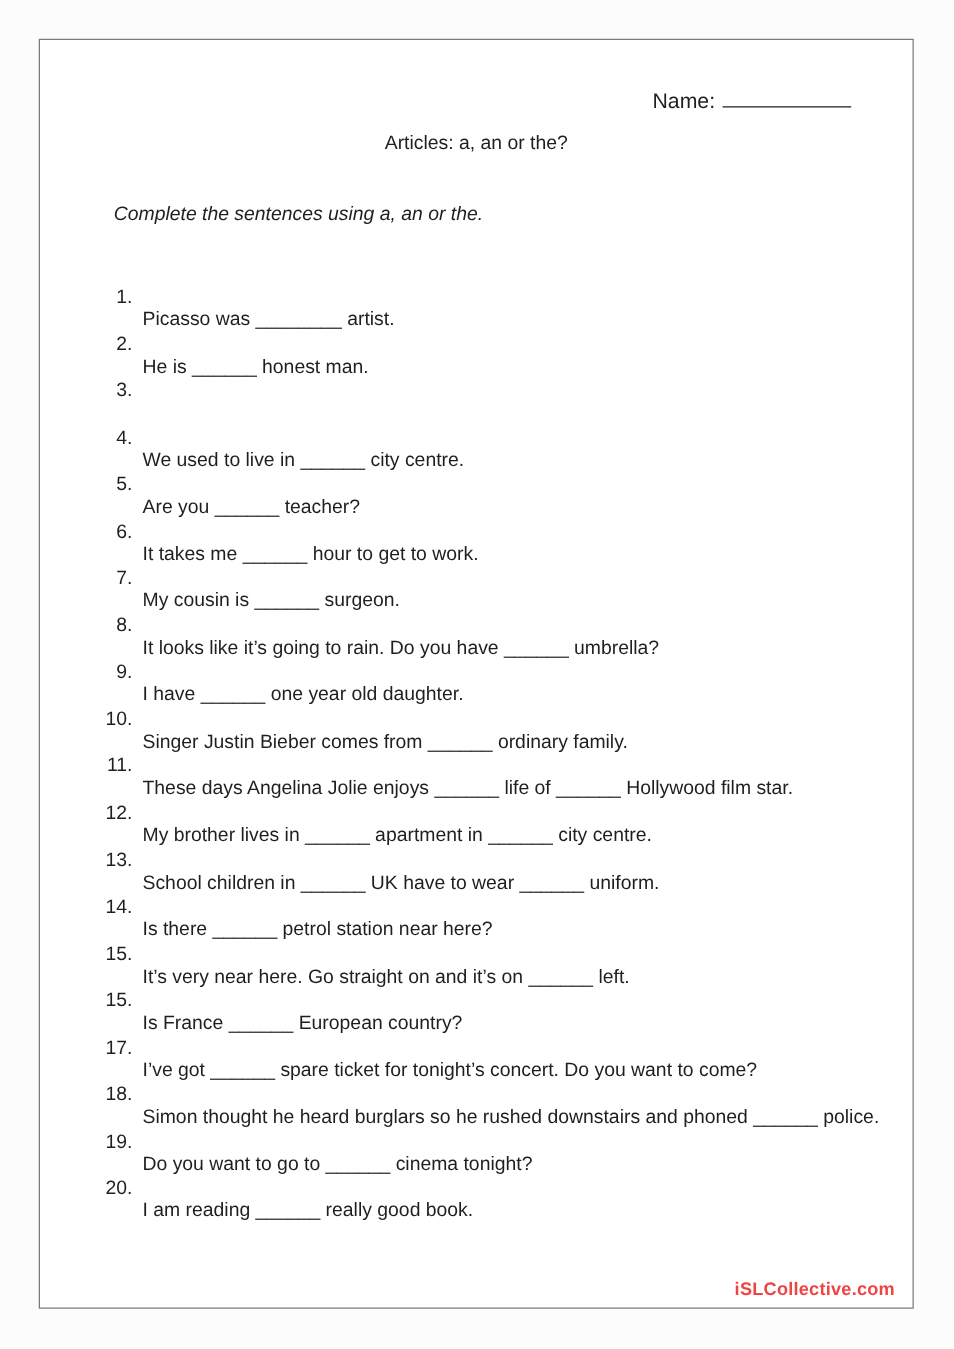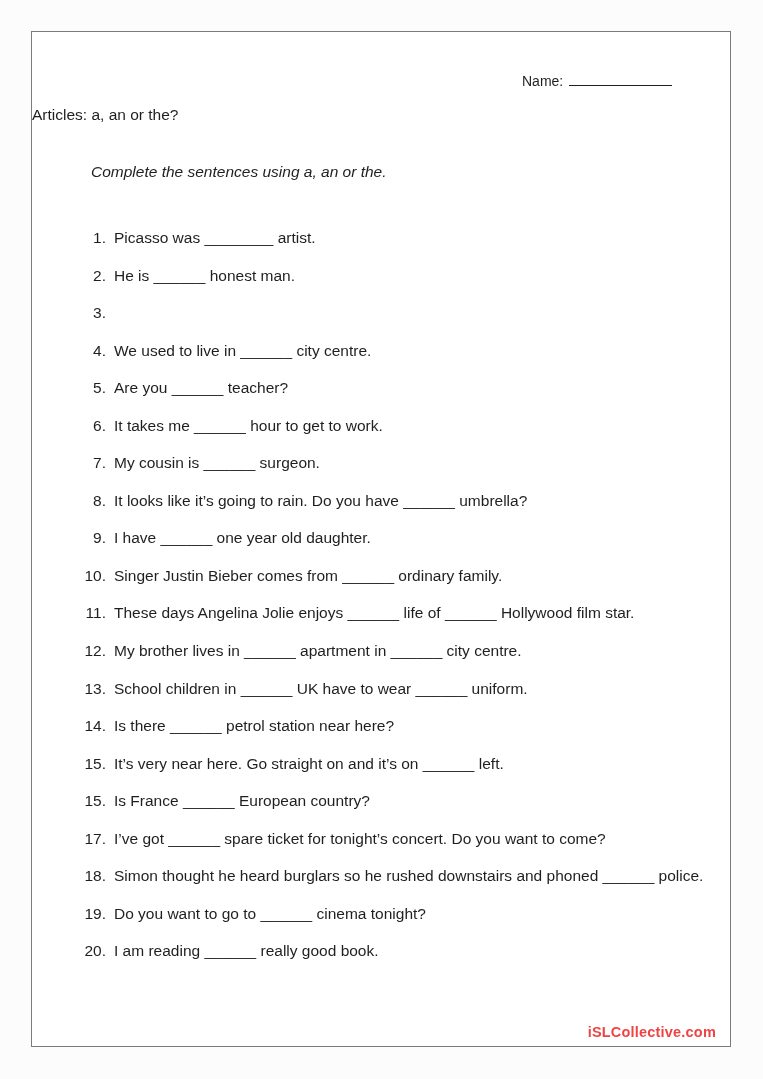--- a/index.html
+++ b/index.html
@@ -13,47 +13,47 @@
   }
   .page {
     position: absolute; left: 31px; top: 31px;
     width: 698px; height: 1014px;
     background: #ffffff;
     border: 1.5px solid #7b7b7b;
     box-sizing: content-box;
   }
   .name-row {
     position: absolute; top: 38px; left: 490px;
-    font-size: 14px; line-height: 19px; white-space: nowrap;
+    font-size: 17px; line-height: 19px; white-space: nowrap;
   }
   .name-blank {
     display: inline-block; width: 103px; height: 15px;
     border-bottom: 1.5px solid #1f1f1f; margin-left: 6px;
   }
   .title {
     position: absolute; top: 73px; left: 0; width: 100%;
-    font-size: 15.5px; line-height: 19px;
+    text-align: center; font-size: 15.5px; line-height: 19px;
   }
   .instruction {
     position: absolute; top: 130px; left: 59px;
     font-style: italic; font-size: 15.5px; line-height: 19px;
   }
   .list {
     position: absolute; top: 196px; left: 0; width: 100%;
     list-style: none; margin: 0; padding: 0;
   }
   .item {
     height: 37.55px;
     padding-left: 28px;
     display: flex; align-items: flex-start;
     font-size: 15.5px; line-height: 19px;
     box-sizing: border-box;
   }
   .num { width: 46px; text-align: right; flex: none; }
-  .txt { margin-left: 8px; white-space: nowrap; }
+  .txt { margin-left: 8px; white-space: nowrap; margin-top: 18px; }
   .watermark {
     position: absolute; top: 992px; right: 14px;
     font-size: 14.5px; font-weight: bold;
     color: #ef4444; letter-spacing: 0.2px;
   }
 </style>
 </head>
 <body>
 
 <div class="page">

